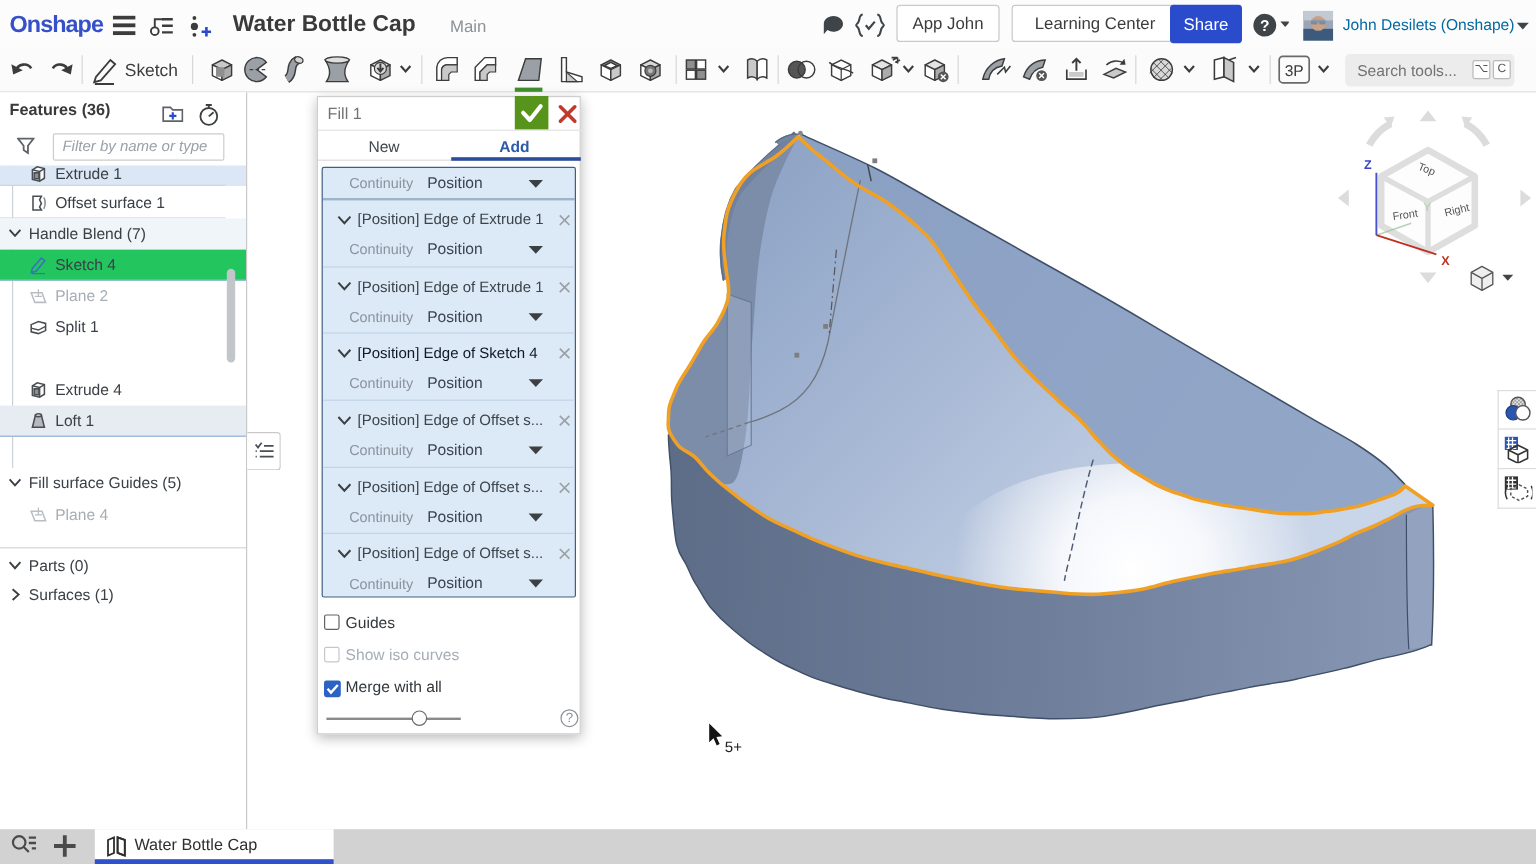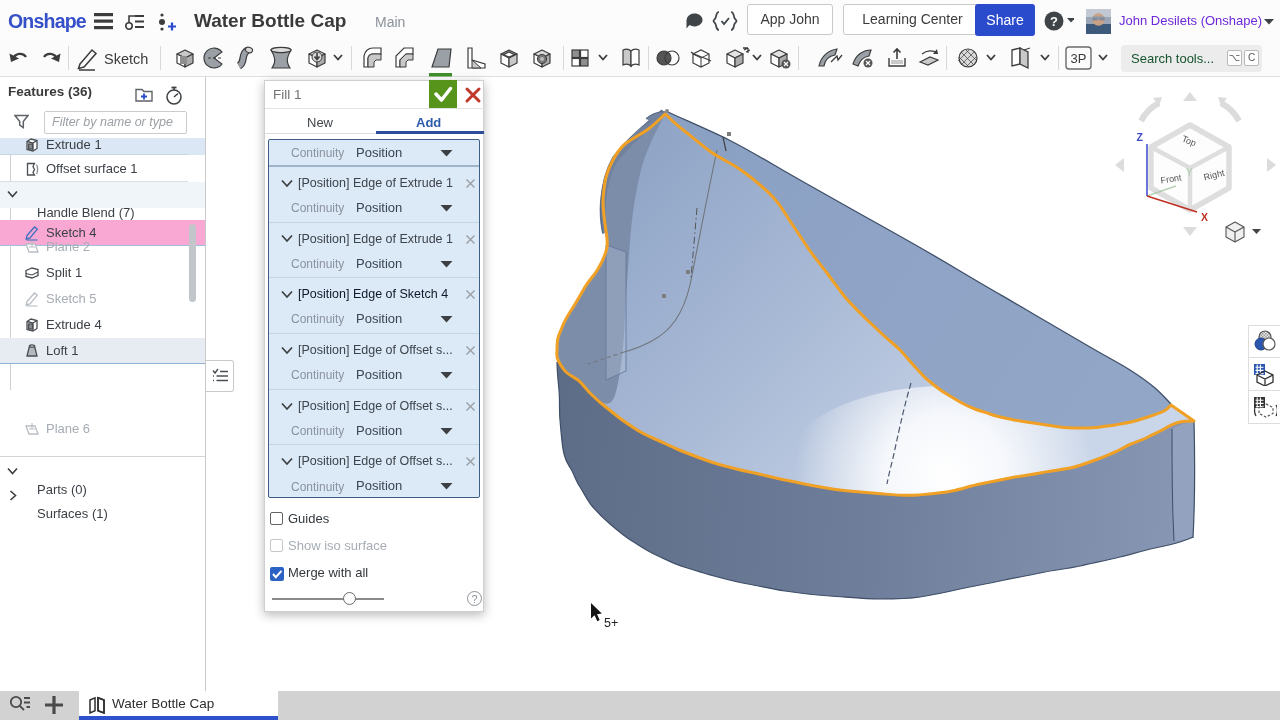--- a/index.html
+++ b/index.html
@@ -8,37 +8,37 @@
 .abs { position:absolute; }
 #stage { position:relative; width:1280px; height:720px; }
 
 
 #header { position:absolute; left:0; top:0; width:1280px; height:40px; background:#fcfcfc; }
 #logo { position:absolute; left:8px; top:10px; font-size:19.5px; font-weight:bold; color:#3550c8; letter-spacing:-0.8px; }
 #doctitle { position:absolute; left:194px; top:10px; font-size:19px; font-weight:bold; color:#3a3a3a; }
 #docmain { position:absolute; left:375px; top:14px; font-size:14px; color:#8b9198; }
 .topbtn { position:absolute; top:4px; height:31px; background:#fff; border:1px solid #c9c9c9; border-radius:3px; font-size:14px; color:#3c3c3c; text-align:center; line-height:29px; }
 #sharebtn { position:absolute; left:975px; top:4px; width:60px; height:32px; background:#2b4bcd; border-radius:3px; color:#fff; font-size:14px; text-align:center; line-height:32px; }
-#username { position:absolute; left:1119px; top:13px; font-size:13px; color:#6d28d9; }
+#username { position:absolute; left:1119px; top:13px; font-size:13px; color:#0369a1; }
 
 
 #toolbar { position:absolute; left:0; top:40px; width:1280px; height:37px; background:#fbfbfb; border-bottom:1px solid #e0e0e0; }
 #sketchlabel { position:absolute; left:104px; top:51px; font-size:14.5px; color:#3c3c3c; }
 #searchbox { position:absolute; left:1121px; top:45px; width:141px; height:27px; background:#ececec; border-radius:4px; }
-#searchbox span.st { position:absolute; left:10px; top:6px; font-size:13px; color:#14532d; }
+#searchbox span.st { position:absolute; left:10px; top:6px; font-size:13px; color:#737373; }
 .keycap { position:absolute; top:5px; width:15px; height:16px; background:#fdfdfd; border:1px solid #b9b9b9; border-radius:2px; font-size:10px; color:#555; text-align:center; line-height:14px; }
 
 
 #lpanel { position:absolute; left:0; top:77px; width:206px; height:614px; background:#fff; border-right:1px solid #c9c9c9; }
 #feat-title { position:absolute; left:8px; top:7px; font-size:13.5px; font-weight:bold; color:#3a3a3a; }
 #filterinput { position:absolute; left:44px; top:34px; width:143px; height:23px; border:1px solid #ccc; border-radius:2px; font-style:italic; font-size:12.5px; color:#9aa0a6; padding-left:7px; line-height:21px; background:#fff;}
 #featlist { position:absolute; left:0; top:61px; width:205px; height:318px; overflow:hidden;padding-left:19px; }
 .frow { position:absolute; left:0; width:205px; height:26px; font-size:13px; color:#3b4046; }
 .frow .txt { position:absolute; left:46px; top:5px; }
-.frow .gtxt { position:absolute; left:37px; top:5px;margin-top:18px; }
+.frow .gtxt { position:absolute; left:24px; top:5px; }
 .gray { color:#a6adb5; }
 .ficon { position:absolute; left:24px; top:5px; width:16px; height:16px; }
 .fchev { position:absolute; left:7px; top:8px; }
 #lbottom { position:absolute; left:0; top:379px; width:205px; }
 </style>
 </head>
 <body>
 <div id="stage">
 
 <div id="header">
@@ -254,69 +254,68 @@
           </svg>
           <span class="txt">Offset surface 1</span>
         </div>
     <div class="abs" style="left:0;top:43px;width:188px;height:1px;background:#dadfe5;"></div>
     <div class="frow" style="top:44px;background:#f0f5fa;">
           <svg class="fchev" width="11" height="8">
             <path d="M1 1.5 l4.5 5 4.5-5" fill="none" stroke="#3c4043" stroke-width="1.6"></path>
           </svg>
           <span class="gtxt">Handle Blend (7)</span>
         </div>
-    <div class="frow" style="top:70px;background:#f9a8d4;border-bottom:1px solid #9fc0dd;margin-top:12px;">
+    <div class="frow" style="top:70px;background:#22c55e;border-bottom:1px solid #9fc0dd;">
           <svg class="ficon" viewBox="0 0 16 16" fill="none" stroke="#3b6fbd" stroke-width="1.3">
             <path d="M3 10.5 L10.5 2 l2.8 2.2 L6 13 l-3.8 1 z"></path>
             <path d="M2.5 15 h11" stroke-width="1.1"></path>
           </svg>
           <span class="txt">Sketch 4</span>
         </div>
     <div class="frow" style="top:96px;">
           <svg class="ficon" viewBox="0 0 16 16" fill="none" stroke="#b9bec4" stroke-width="1.3">
             <path d="M2 5 h9 l3 8 h-9 z" fill="#fff"></path>
             <path d="M8 2 v6 M5 8 h6" stroke-width="1.1"></path>
           </svg>
           <span class="txt gray">Plane 2</span>
         </div>
     <div class="frow" style="top:122px;">
           <svg class="ficon" viewBox="0 0 16 16" fill="none" stroke="#4a4e53" stroke-width="1.3">
             <path d="M2 5.5 L8 3 l6 1.5 v6 L8 13 l-6-1.5 z" fill="#fff"></path>
             <path d="M2 8.5 l6 1.5 6-3" stroke-width="1.1"></path>
           </svg>
           <span class="txt">Split 1</span>
-        </div>
-    <div class="frow" style="top:148px;">
-          <svg class="ficon" viewBox="0 0 16 16" fill="none" stroke="#b9bec4" stroke-width="1.3">
-            <path d="M3 10.5 L10.5 2 l2.8 2.2 L6 13 l-3.8 1 z"></path>
-            <path d="M2.5 15 h11" stroke-width="1.1"></path>
-          </svg>
-          <span class="txt gray">Sketch 5</span>
         </div>
     <div class="frow" style="top:174px;">
           <svg class="ficon" viewBox="0 0 16 16" fill="none" stroke="#4a4e53" stroke-width="1.3">
             <path d="M3 4.5 L7 2 l6 1.5 v8 L9 14 l-6-1.5 z" fill="#fff"></path>
             <path d="M3 4.5 l6 1.5 v8 M9 6 L13 3.5"></path>
             <rect x="4.5" y="7" width="4" height="5" fill="#8a8f94"></rect>
           </svg>
           <span class="txt">Extrude 4</span>
         </div>
     <div class="frow" style="top:200px;background:#e7ecf2;border-bottom:1px solid #8fb4d8;">
           <svg class="ficon" viewBox="0 0 16 16" fill="none" stroke="#4a4e53" stroke-width="1.3">
             <path d="M5.5 3 h5 l2.5 10 h-10 z" fill="#b5b9be"></path>
             <ellipse cx="8" cy="3" rx="2.5" ry="1.2" fill="#e8e8e8"></ellipse>
           </svg>
           <span class="txt">Loft 1</span>
         </div>
+    <div class="frow" style="top:252px;">
+          <svg class="fchev" width="11" height="8">
+            <path d="M1 1.5 l4.5 5 4.5-5" fill="none" stroke="#3c4043" stroke-width="1.6"></path>
+          </svg>
+          <span class="gtxt">Fill surface Guides (5)</span>
+        </div>
     <div class="frow" style="top:278px;">
           <svg class="ficon" viewBox="0 0 16 16" fill="none" stroke="#b9bec4" stroke-width="1.3">
             <path d="M2 5 h9 l3 8 h-9 z" fill="#fff"></path>
             <path d="M8 2 v6 M5 8 h6" stroke-width="1.1"></path>
           </svg>
-          <span class="txt gray">Plane 6</span>
+          <span class="txt gray">Plane 4</span>
         </div>
 
     <div class="abs" style="left:189px;top:86px;width:7px;height:78px;background:#c2c6cb;border-radius:3.5px;"></div>
   </div>
   <div id="lbottom">
     <div class="abs" style="left:0;top:0;width:205px;height:1px;background:#d5d5d5;"></div>
     <div class="frow" style="top:3px;">
           <svg class="fchev" width="11" height="8">
             <path d="M1 1.5 l4.5 5 4.5-5" fill="none" stroke="#3c4043" stroke-width="1.6"></path>
           </svg>
@@ -550,21 +549,21 @@
     <div class="abs" style="left:22px;top:340px;font-size:12px;color:#8a939e;">Continuity</div>
     <div class="abs" style="left:87px;top:338px;font-size:13px;color:#3b4450;">Position</div>
     <svg class="abs" style="left:171px;top:342px" width="13" height="8">
           <path d="M0.5 1 h12 l-6 6.5 z" fill="#3c4043"></path>
         </svg>
   </div>
 
   <div class="abs" style="left:5px;top:431px;width:13px;height:13px;border:1.5px solid #5f6368;border-radius:2px;background:#fff;"></div>
   <div class="abs" style="left:23px;top:430px;font-size:13px;color:#33383d;">Guides</div>
   <div class="abs" style="left:5px;top:458px;width:13px;height:13px;border:1.5px solid #c3c7cb;border-radius:2px;background:#fff;"></div>
-  <div class="abs" style="left:23px;top:457px;font-size:13px;color:#a6adb5;">Show iso surface</div>
+  <div class="abs" style="left:23px;top:457px;font-size:13px;color:#a6adb5;">Show iso curves</div>
   <div class="abs" style="left:5px;top:486px;width:14px;height:14px;background:#2c62c4;border-radius:2px;"><svg width="14" height="14">
           <path d="M3 7 l2.8 3.2 L11.5 3.8" fill="none" stroke="#fff" stroke-width="2"></path>
         </svg></div>
   <div class="abs" style="left:23px;top:484px;font-size:13px;color:#33383d;">Merge with all</div>
 
   <div class="abs" style="left:7px;top:517px;width:112px;height:2px;background:#8a8a8a;"></div>
   <div class="abs" style="left:78px;top:511px;width:13px;height:13px;background:#fdfdfd;border:1.5px solid #6a6a6a;border-radius:50%;"></div>
   <div class="abs" style="left:202px;top:510px;width:15px;height:15px;border:1.5px solid #8a9096;border-radius:50%;font-size:11px;color:#8a9096;text-align:center;line-height:14px;">?</div>
 </div>
 

